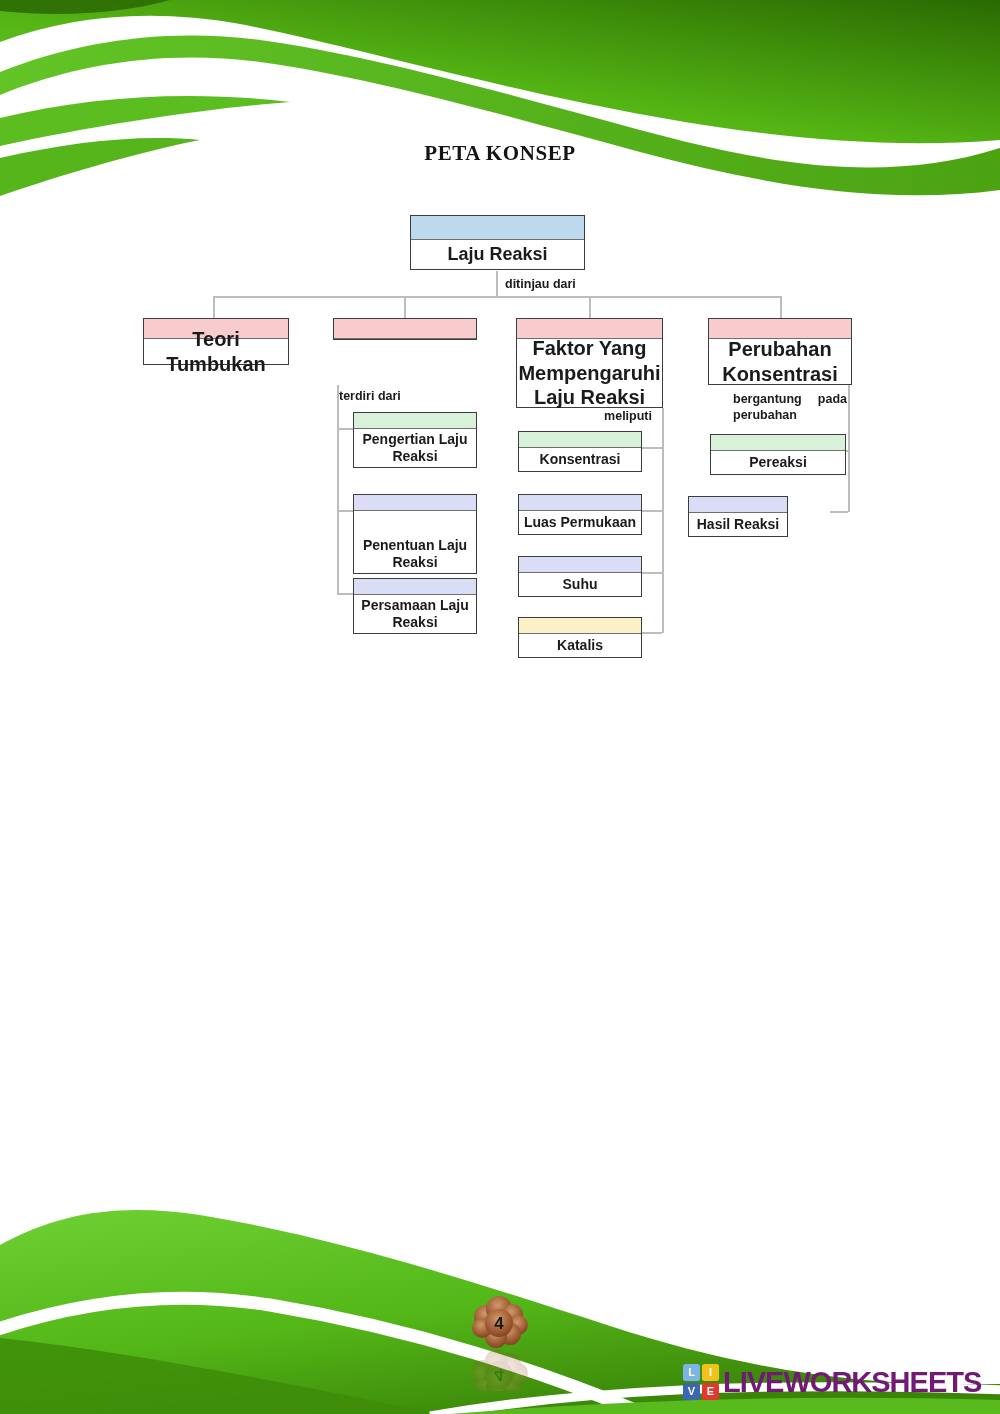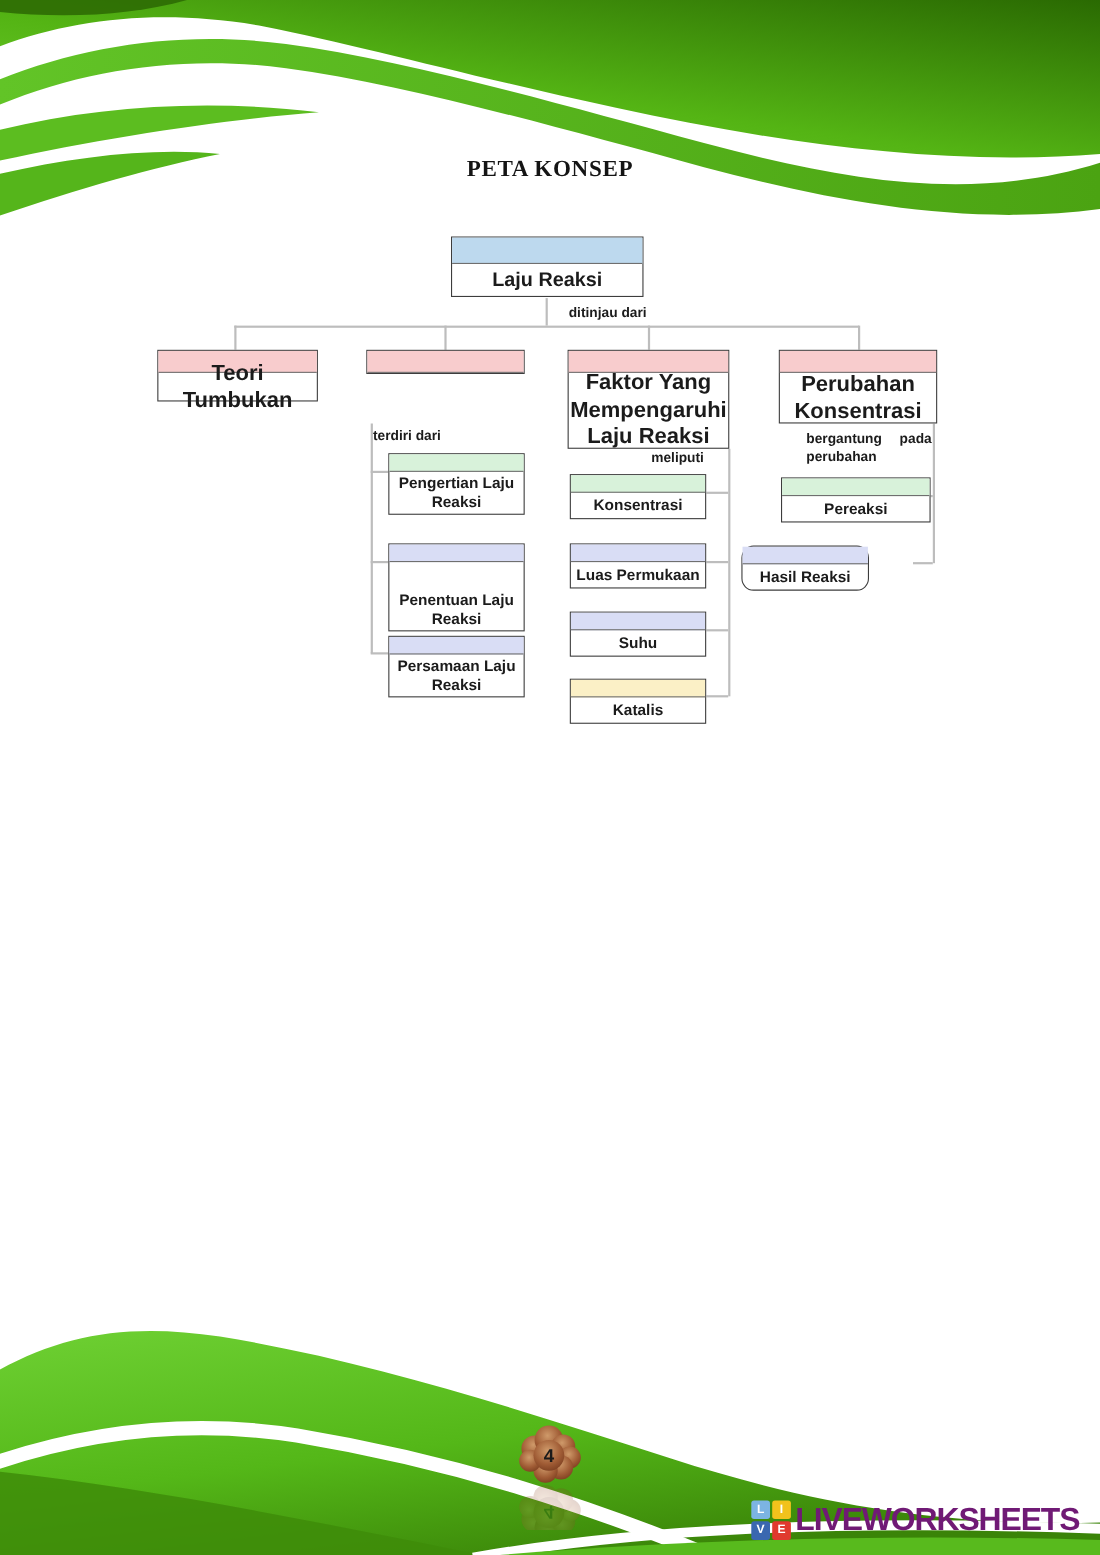--- a/index.html
+++ b/index.html
@@ -100,23 +100,23 @@
   <div class="cline" style="left:642px;top:447px;width:20px;height:1.5px;"></div>
   <div class="cline" style="left:642px;top:510px;width:20px;height:1.5px;"></div>
   <div class="cline" style="left:642px;top:572px;width:20px;height:1.5px;"></div>
   <div class="cline" style="left:642px;top:632px;width:20px;height:1.5px;"></div>
 
   <div class="cline" style="left:848px;top:385px;width:1.5px;height:127px;"></div>
   <div class="cline" style="left:830px;top:450px;width:18px;height:1.5px;"></div>
   <div class="cline" style="left:830px;top:511px;width:18px;height:1.5px;"></div>
 </div>
 
-<div class="clabel" style="left:505px;top:277px;margin-left:12px;">ditinjau dari</div>
+<div class="clabel" style="left:505px;top:277px;">ditinjau dari</div>
 <div class="clabel" style="left:339px;top:389px;">terdiri dari</div>
-<div class="clabel" style="left:592px;top:409px;width:60px;">meliputi</div>
+<div class="clabel" style="left:592px;top:409px;width:60px;text-align:right;">meliputi</div>
 <div class="clabel just" style="left:733px;top:392px;width:114px;">bergantung pada perubahan</div>
 
 <div class="node" style="left:410px;top:215px;width:175px;">
   <div class="hdr" style="height: 24px; background-color: rgb(189, 217, 238);"></div>
   <div class="bdy f18" style="height:29px;">
     <span>Laju Reaksi</span>
   </div>
 </div>
 
 <div class="node" style="left:143px;top:318px;width:146px;">
@@ -193,21 +193,21 @@
   </div>
 </div>
 
 <div class="node" style="left:710px;top:434px;width:136px;">
   <div class="hdr" style="height: 16px; background-color: rgb(216, 242, 218);"></div>
   <div class="bdy f14" style="height:23px;">
     <span>Pereaksi</span>
   </div>
 </div>
 
-<div class="node" style="left:674px;top:496px;width:116px;border-radius:11px;">
+<div class="node" style="left:688px;top:496px;width:100px;">
   <div class="hdr" style="height: 16px; background-color: rgb(217, 221, 245);"></div>
   <div class="bdy f14" style="height:23px;">
     <span>Hasil Reaksi</span>
   </div>
 </div>
 
 <div class="cloud-wrap">
   <svg width="66" height="96" viewBox="0 0 66 96">
     <defs>
       <radialGradient id="cg" cx="0.45" cy="0.35" r="0.8">

